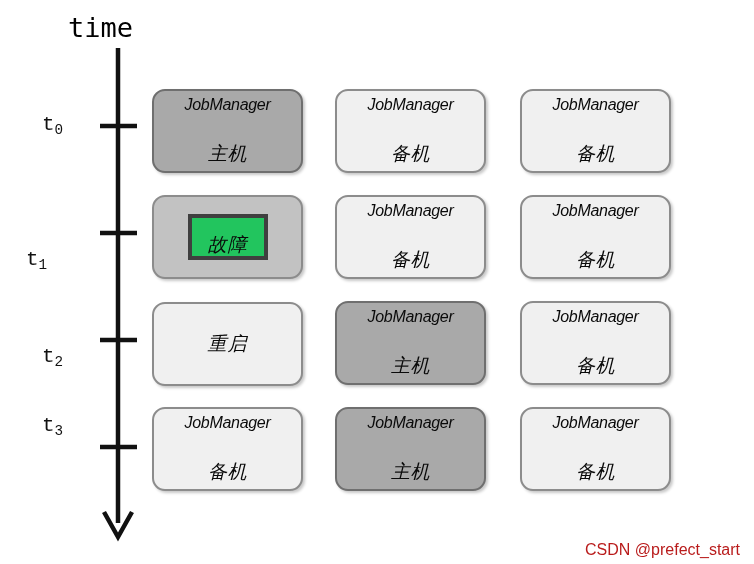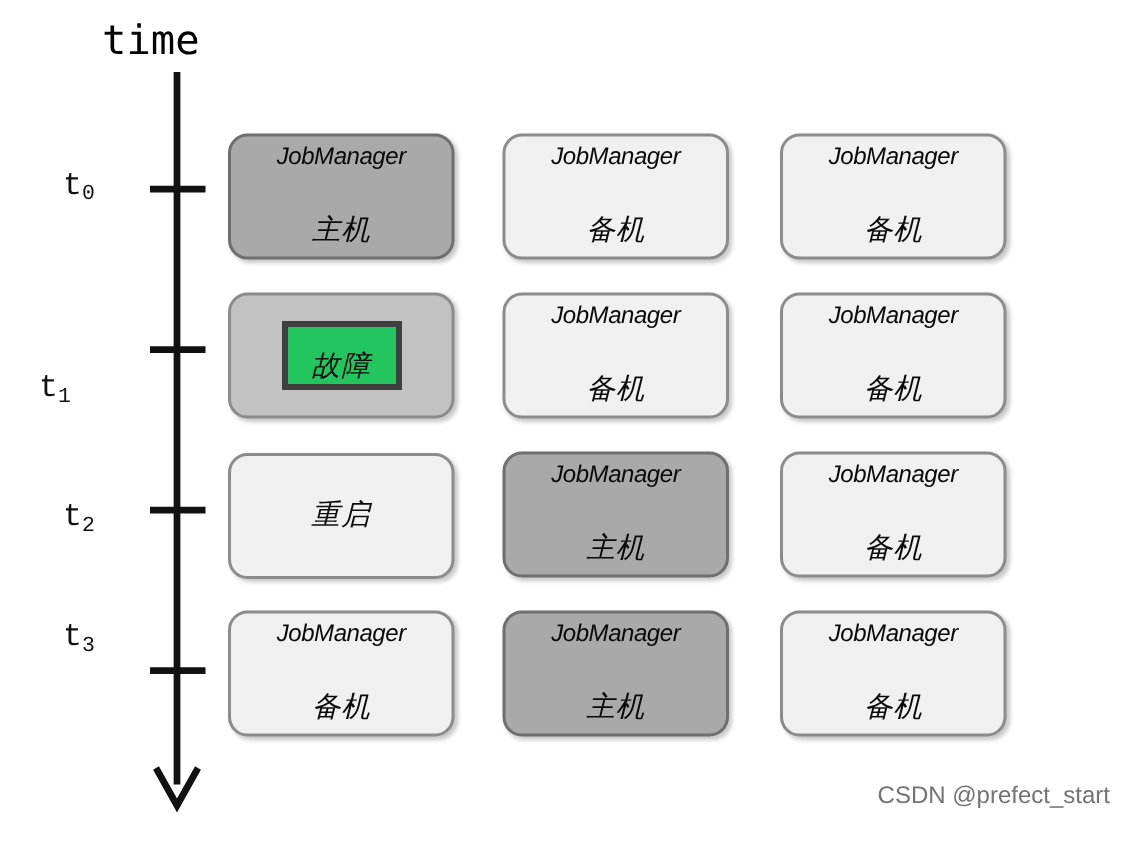--- a/index.html
+++ b/index.html
@@ -102,24 +102,24 @@
     align-items: flex-end;
     justify-content: center;
     font-size: 19px;
     letter-spacing: 1px;
   }
 
   
   #watermark {
     position: absolute;
     right: 14px;
-    bottom: 24px;
+    bottom: 5px;
     font-family: "Liberation Sans", sans-serif;
     font-size: 16px;
-    color: #737373;
+    color: #b91c1c;
     white-space: nowrap;
     user-select: none;
   }
 </style>
 </head>
 <body>
 
 <div id="axis-group">
   <svg width="754" height="564" style="position:absolute;left:0;top:0;">
 
@@ -134,21 +134,21 @@
   </svg>
 
   <div id="time-label">time</div>
 
   <div class="tick-label" style="left:42px; top:113px;">
     <span>t</span><sub>0</sub>
   </div>
   <div class="tick-label" style="left:26px; top:220px;margin-top:28px;">
     <span>t</span><sub>1</sub>
   </div>
-  <div class="tick-label" style="left:42px; top:334px;">
+  <div class="tick-label" style="left:42px; top:345px;">
     <span>t</span><sub>2</sub>
   </div>
   <div class="tick-label" style="left:42px; top:414px;">
     <span>t</span><sub>3</sub>
   </div>
 </div>
 
 <div id="grid">
 
   <div class="box dark" style="left:0px; top:0px;">

